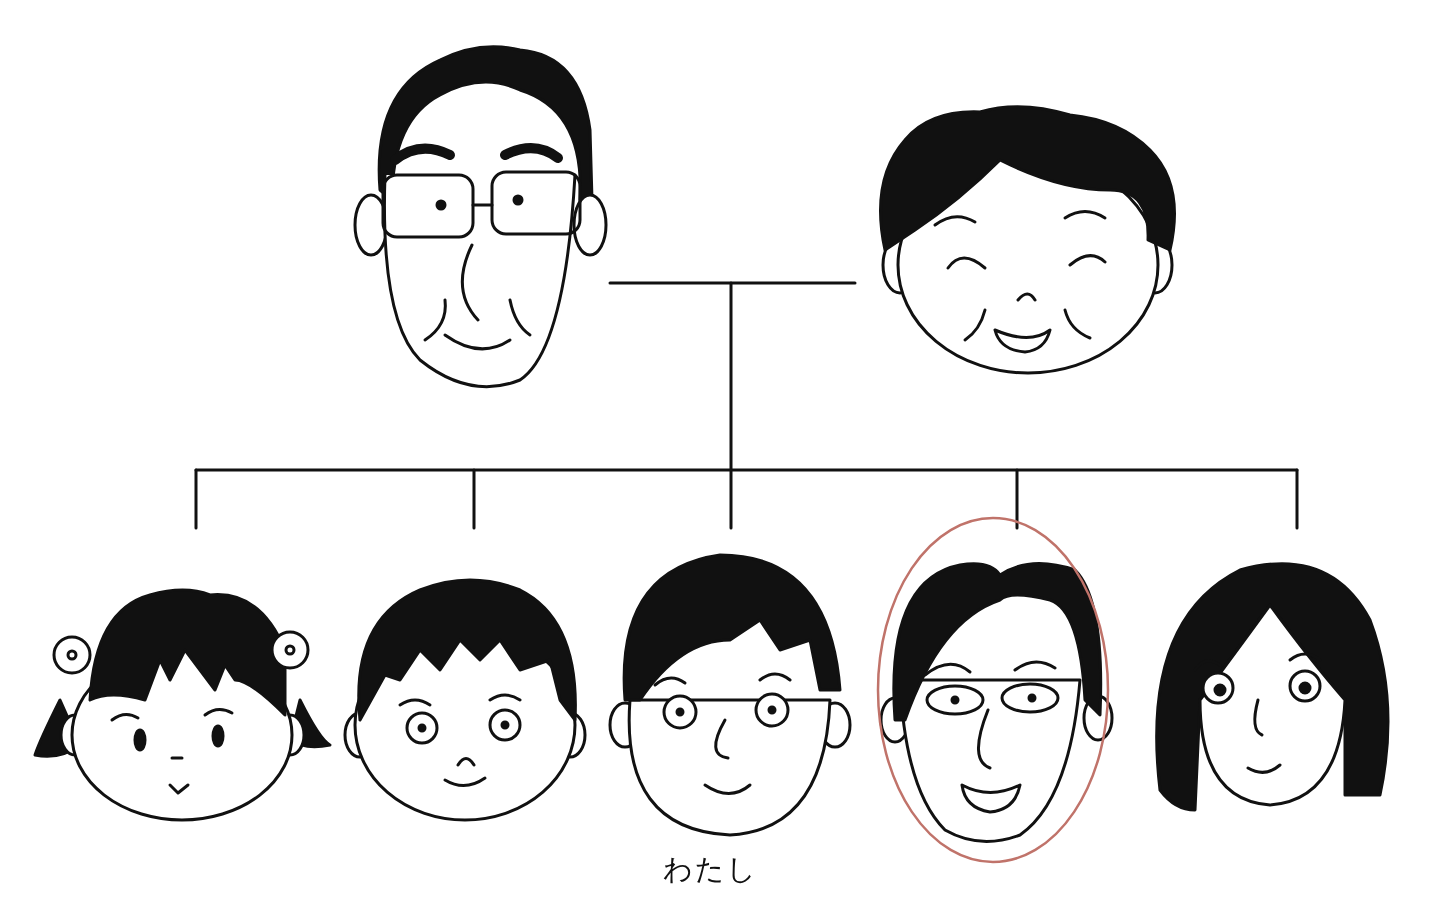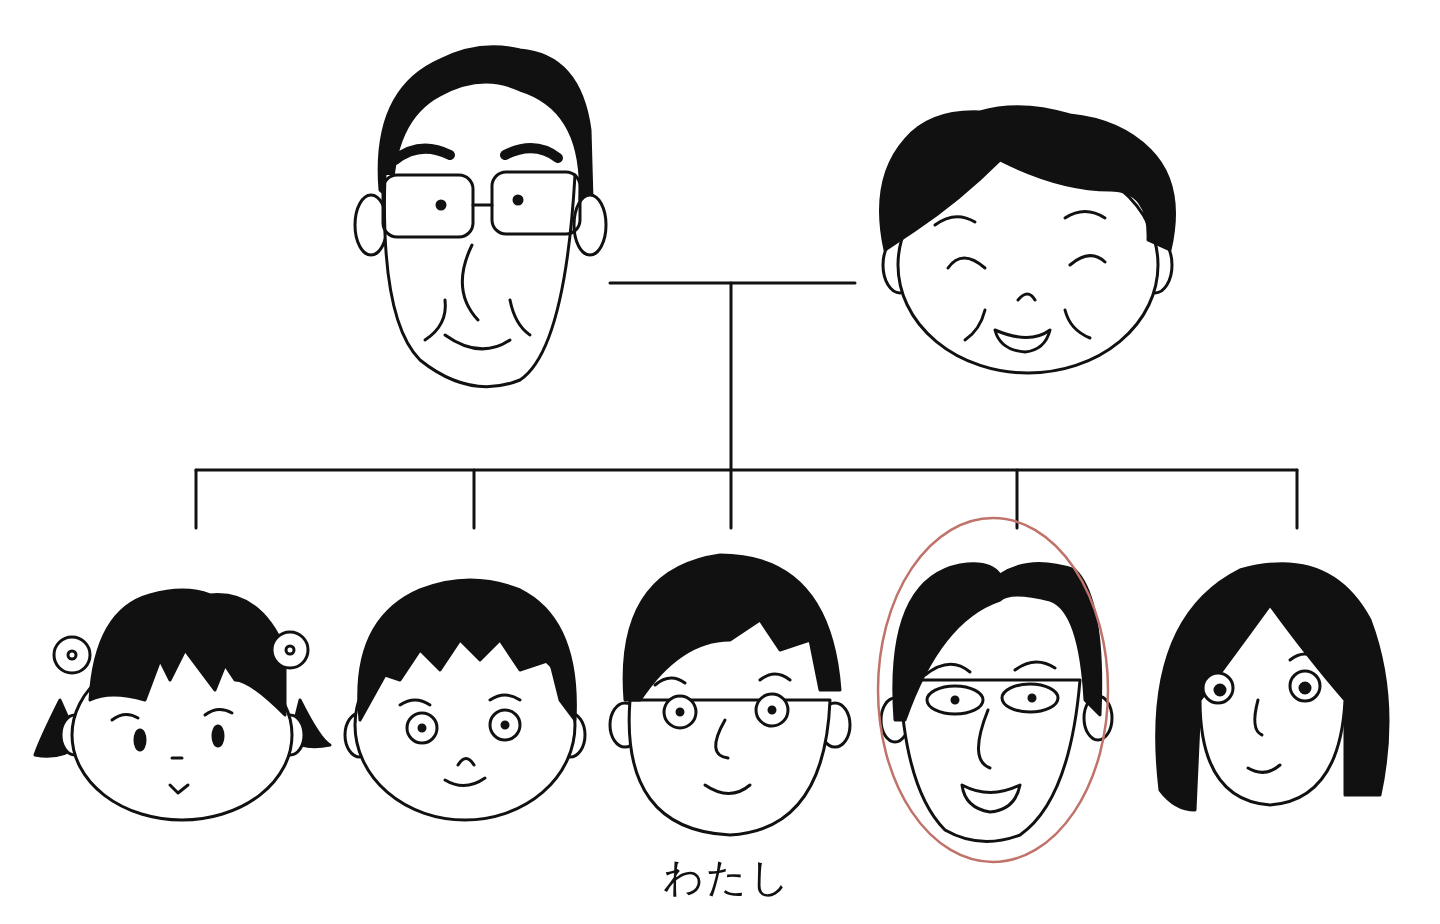--- a/index.html
+++ b/index.html
@@ -1,18 +1,18 @@
 <!DOCTYPE html>
 <html><head>
 <meta charset="utf-8">
 <style>
   html, body { margin: 0; padding: 0; background: #ffffff; }
   body { width: 1440px; height: 924px; position: relative; overflow: hidden; font-family: "DejaVu Sans", sans-serif; }
   svg#tree { position: absolute; left: 0; top: 0; }
-  .label { position: absolute; font-size: 40px; color: #111; letter-spacing: 2px; }
+  .label { position: absolute; font-size: 29px; color: #111; letter-spacing: 2px; }
 </style>
 </head>
 <body>
 
 <svg id="tree" width="1440" height="924" viewBox="0 0 1440 924" xmlns="http://www.w3.org/2000/svg">
   <g stroke="#111" stroke-width="3" fill="none" stroke-linecap="round" stroke-linejoin="round">
 
     <g>
       <line x1="610" y1="283" x2="855" y2="283"></line>
       <line x1="731" y1="283" x2="731" y2="528"></line>

